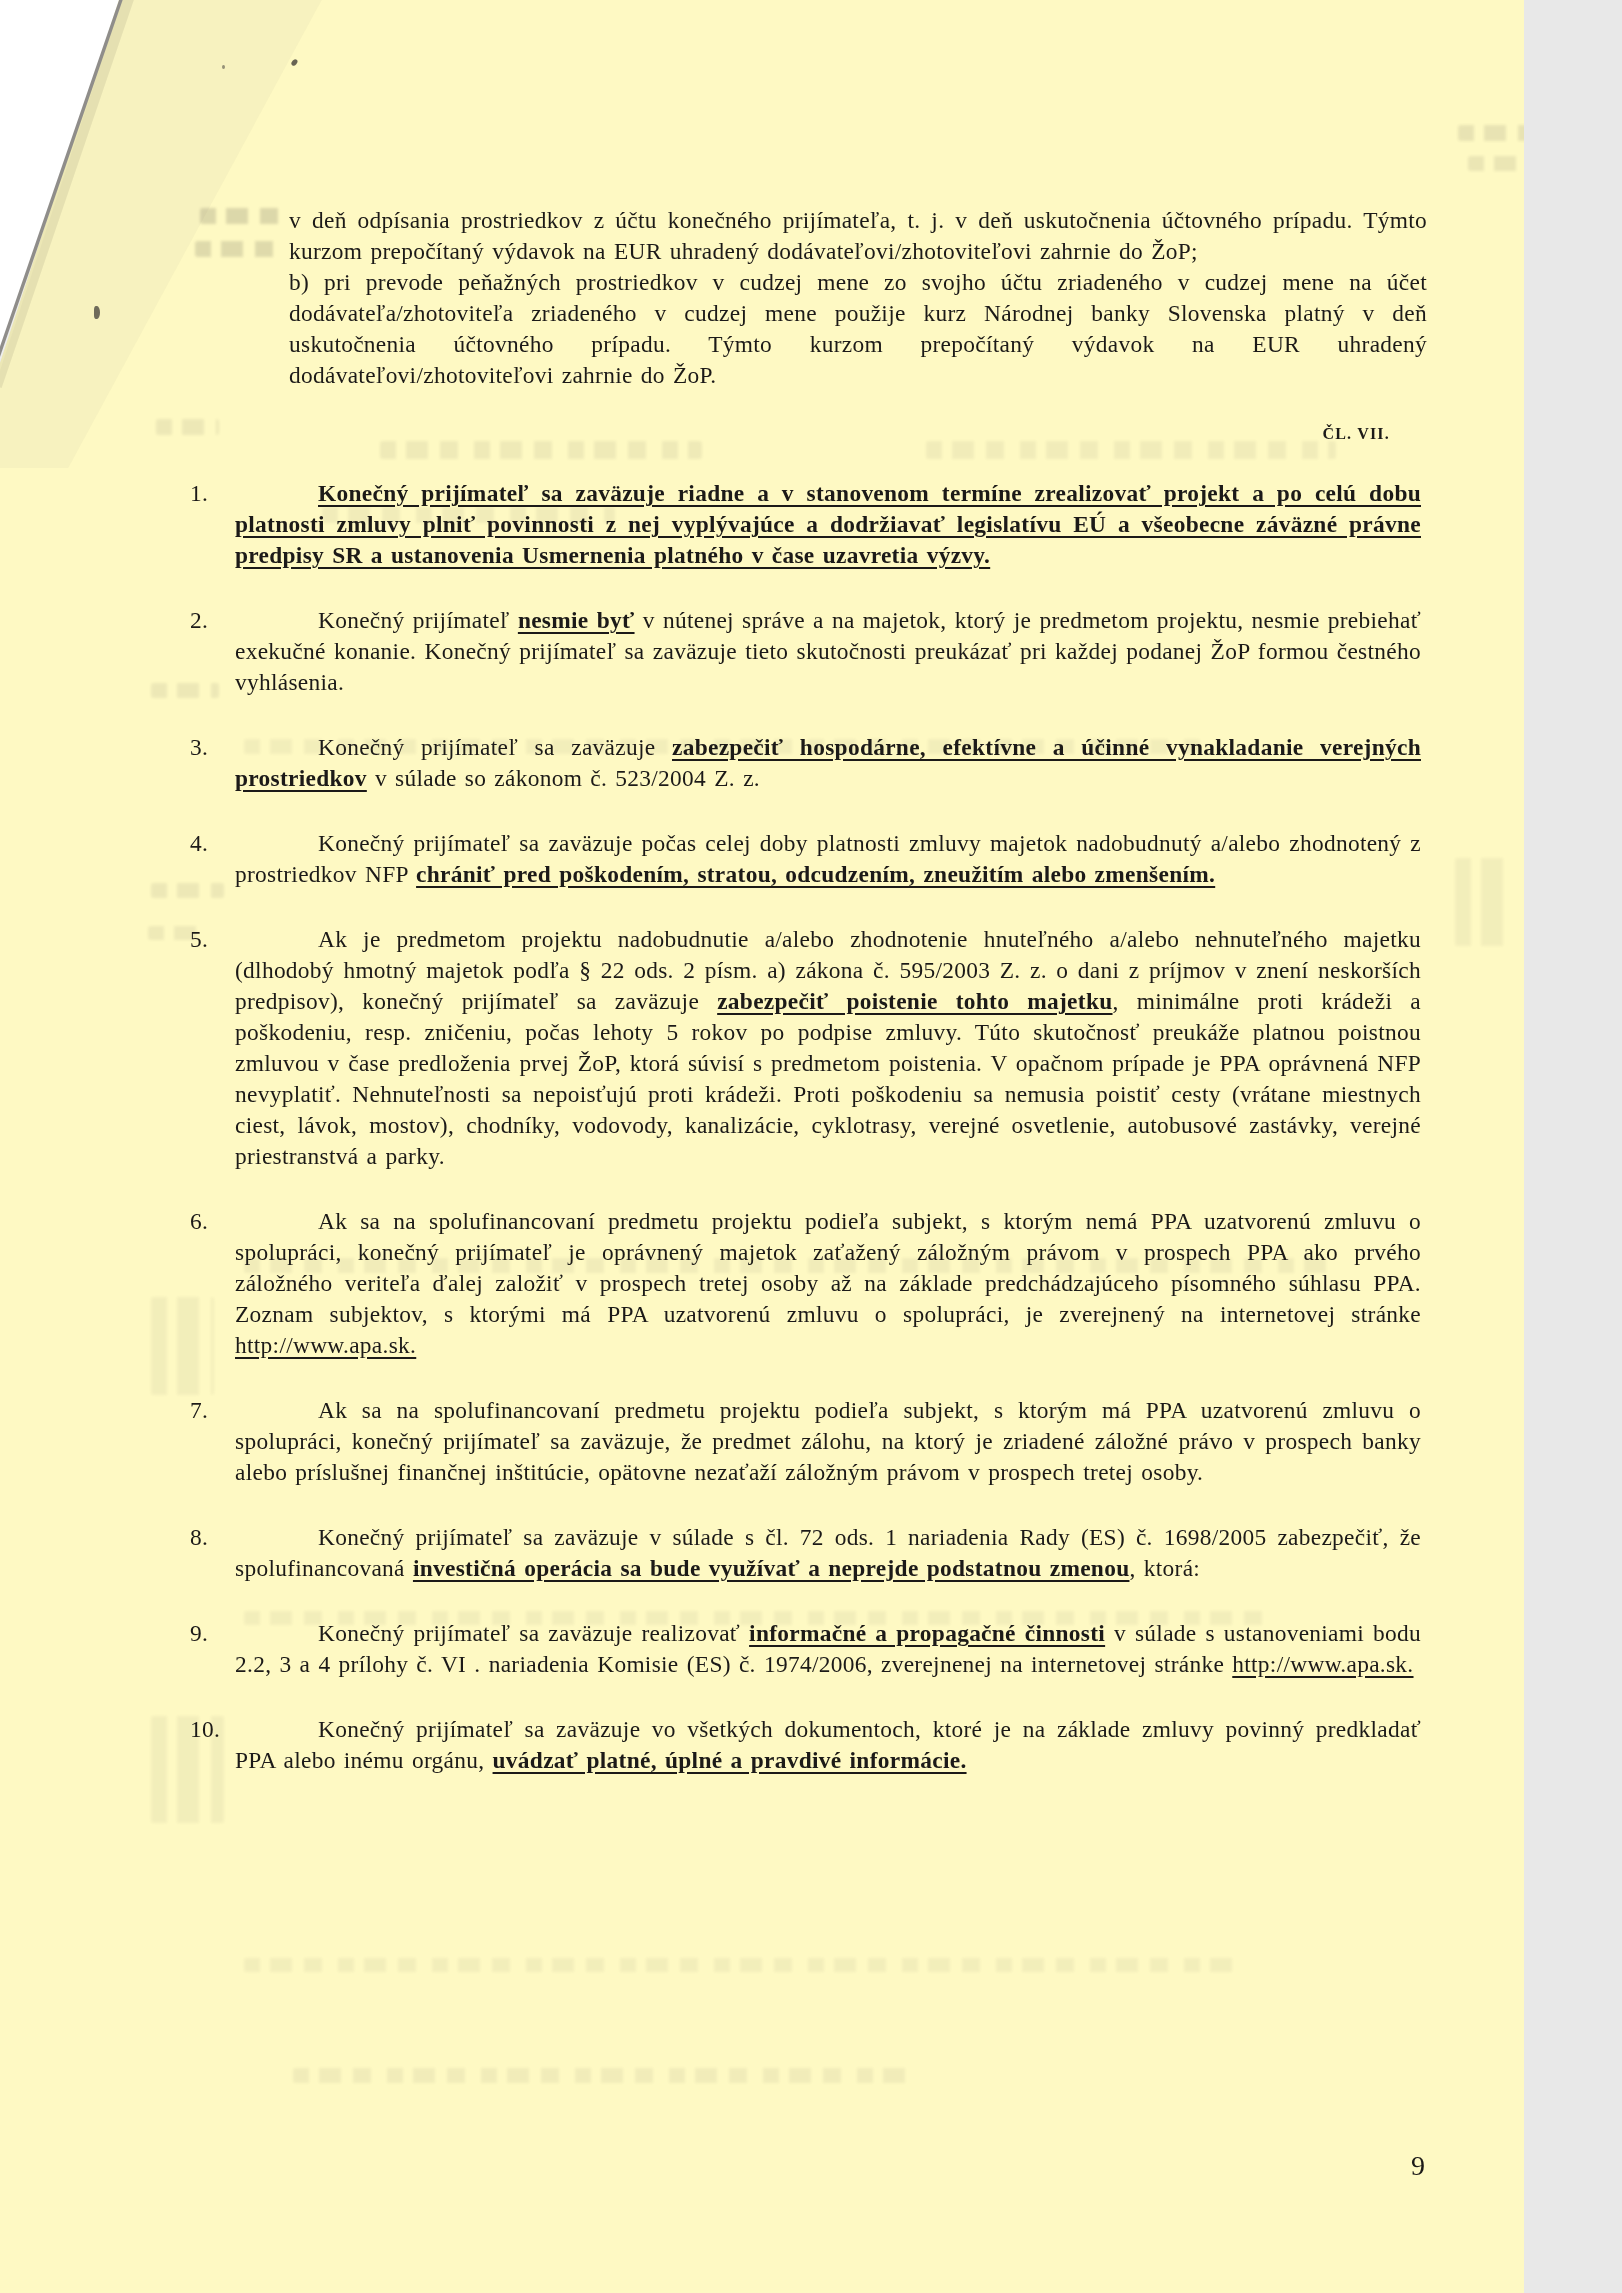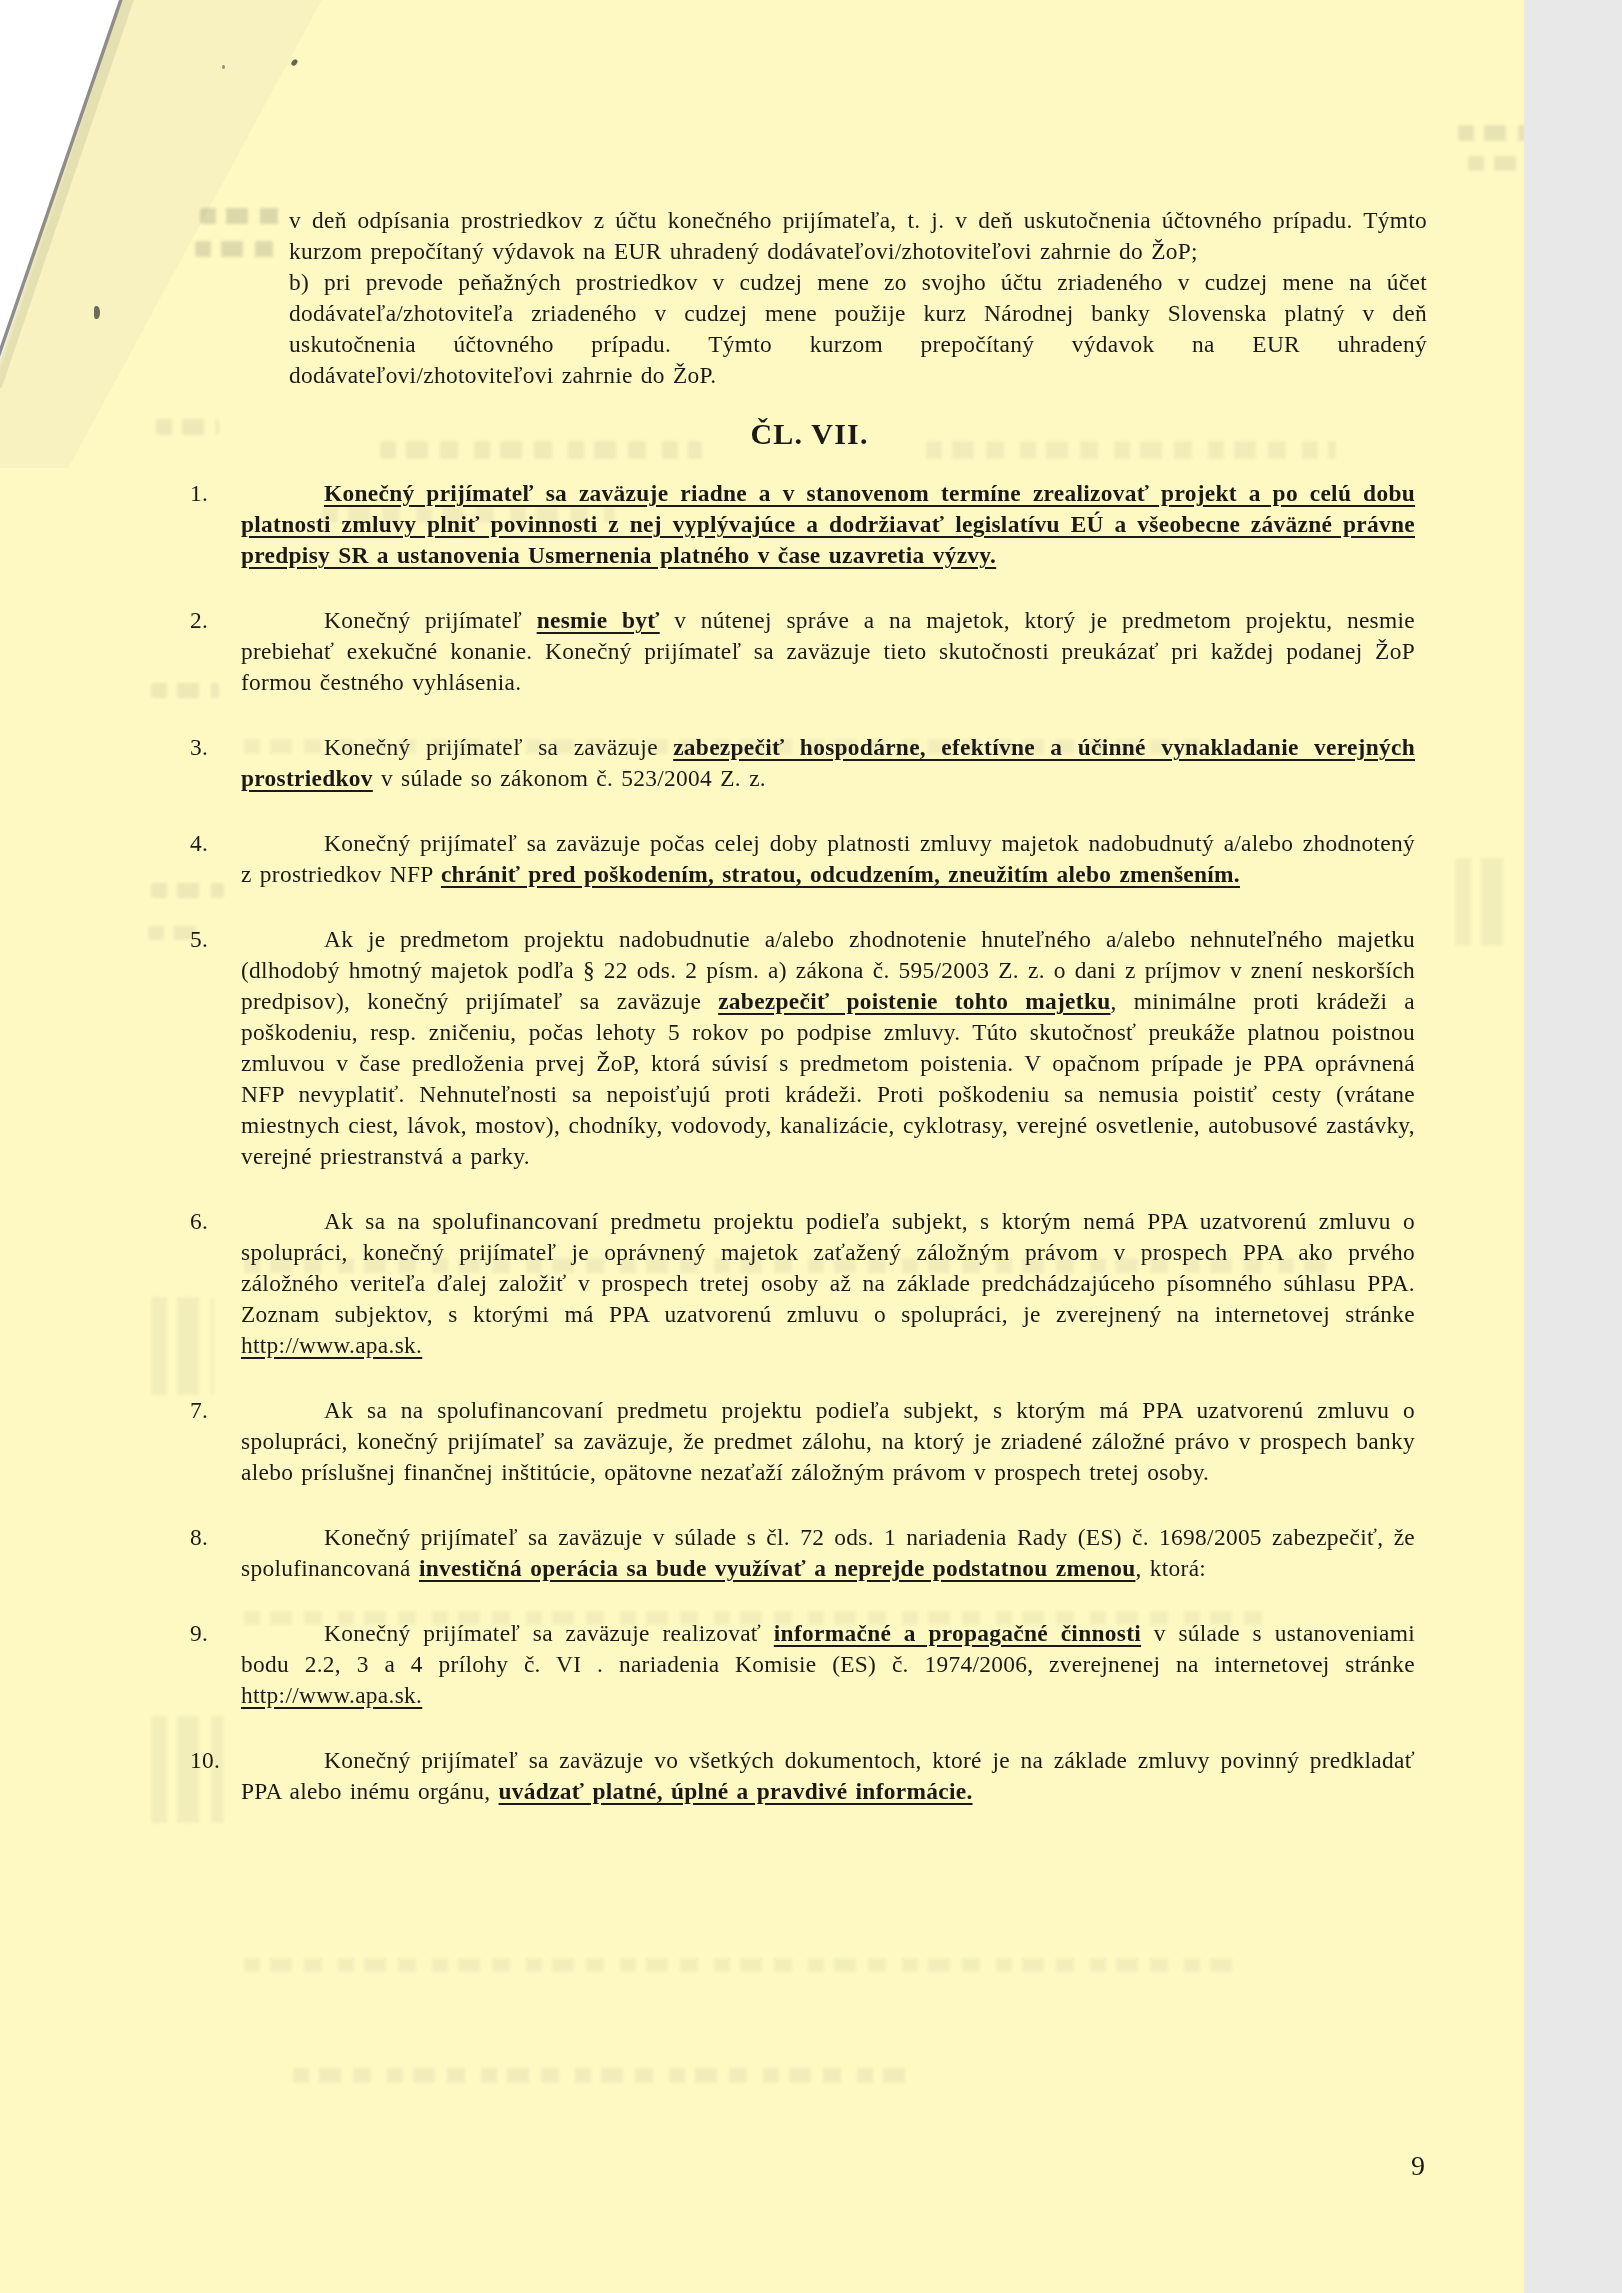--- a/index.html
+++ b/index.html
@@ -19,32 +19,32 @@
     margin:205px 196px 0 289px;
     text-align:justify;
     font-size:23.4px;line-height:31px;
     letter-spacing:0.3px;word-spacing:2px;
   }
   .intro p{margin:0;}
   .heading{
     margin:27px 233px 0 229px;
     text-align:center;font-weight:bold;
   }
-  .h1{font-size:30px;line-height:31px;letter-spacing:1.2px;}
+  .h1{font-size:16px;line-height:31px;letter-spacing:1.2px;text-align:right;}
   .h2{font-size:24.4px;line-height:33px;letter-spacing:0.3px;}
   ol.items{list-style:none;margin:29px 0 0 0;padding:0;}
   li.item{
     position:relative;
     margin:0 196px 34px 229px;
     font-size:23.4px;line-height:31px;
     text-align:justify;
     letter-spacing:0.3px;word-spacing:2px;
   }
   li.item .num{position:absolute;left:-39px;top:0;}
-  li.item p{margin:12px;}
+  li.item p{margin:6px;}
   li.item p.lead{text-indent:83px;}
   li.item p.sub{padding-left:5.9px;}
   .run-bu{
     font-weight:bold;
     text-decoration:underline;
     text-decoration-thickness:2.4px;
     text-underline-offset:3.9px;
   }
   .run-u{
     text-decoration:underline;

